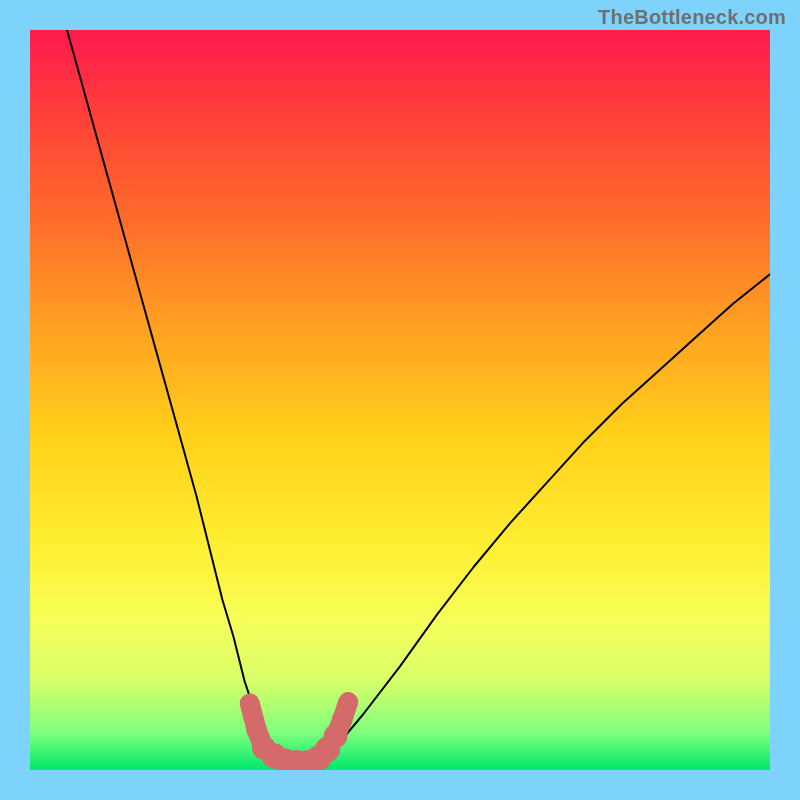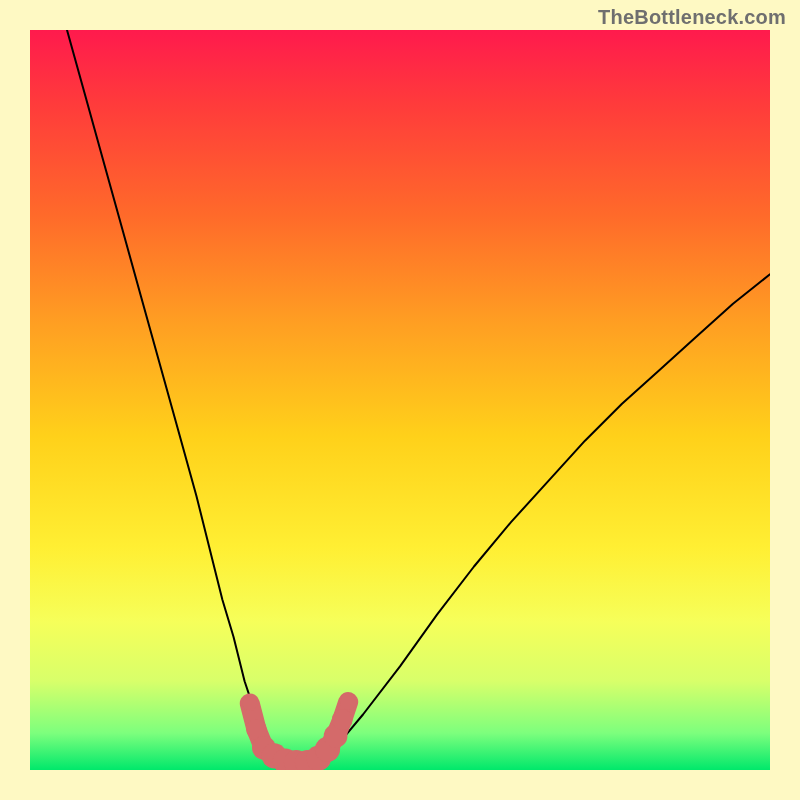--- a/index.html
+++ b/index.html
@@ -7,21 +7,21 @@
     padding: 0;
     width: 800px;
     height: 800px;
     background: #000;
     overflow: hidden;
   }
   .frame {
     position: relative;
     width: 800px;
     height: 800px;
-    background: #fef9c3;
+    background: #7dd3fc;
   }
   .plot {
     position: absolute;
     left: 30px;
     top: 30px;
     width: 740px;
     height: 740px;
     overflow: hidden;
   }
   .gradient {

